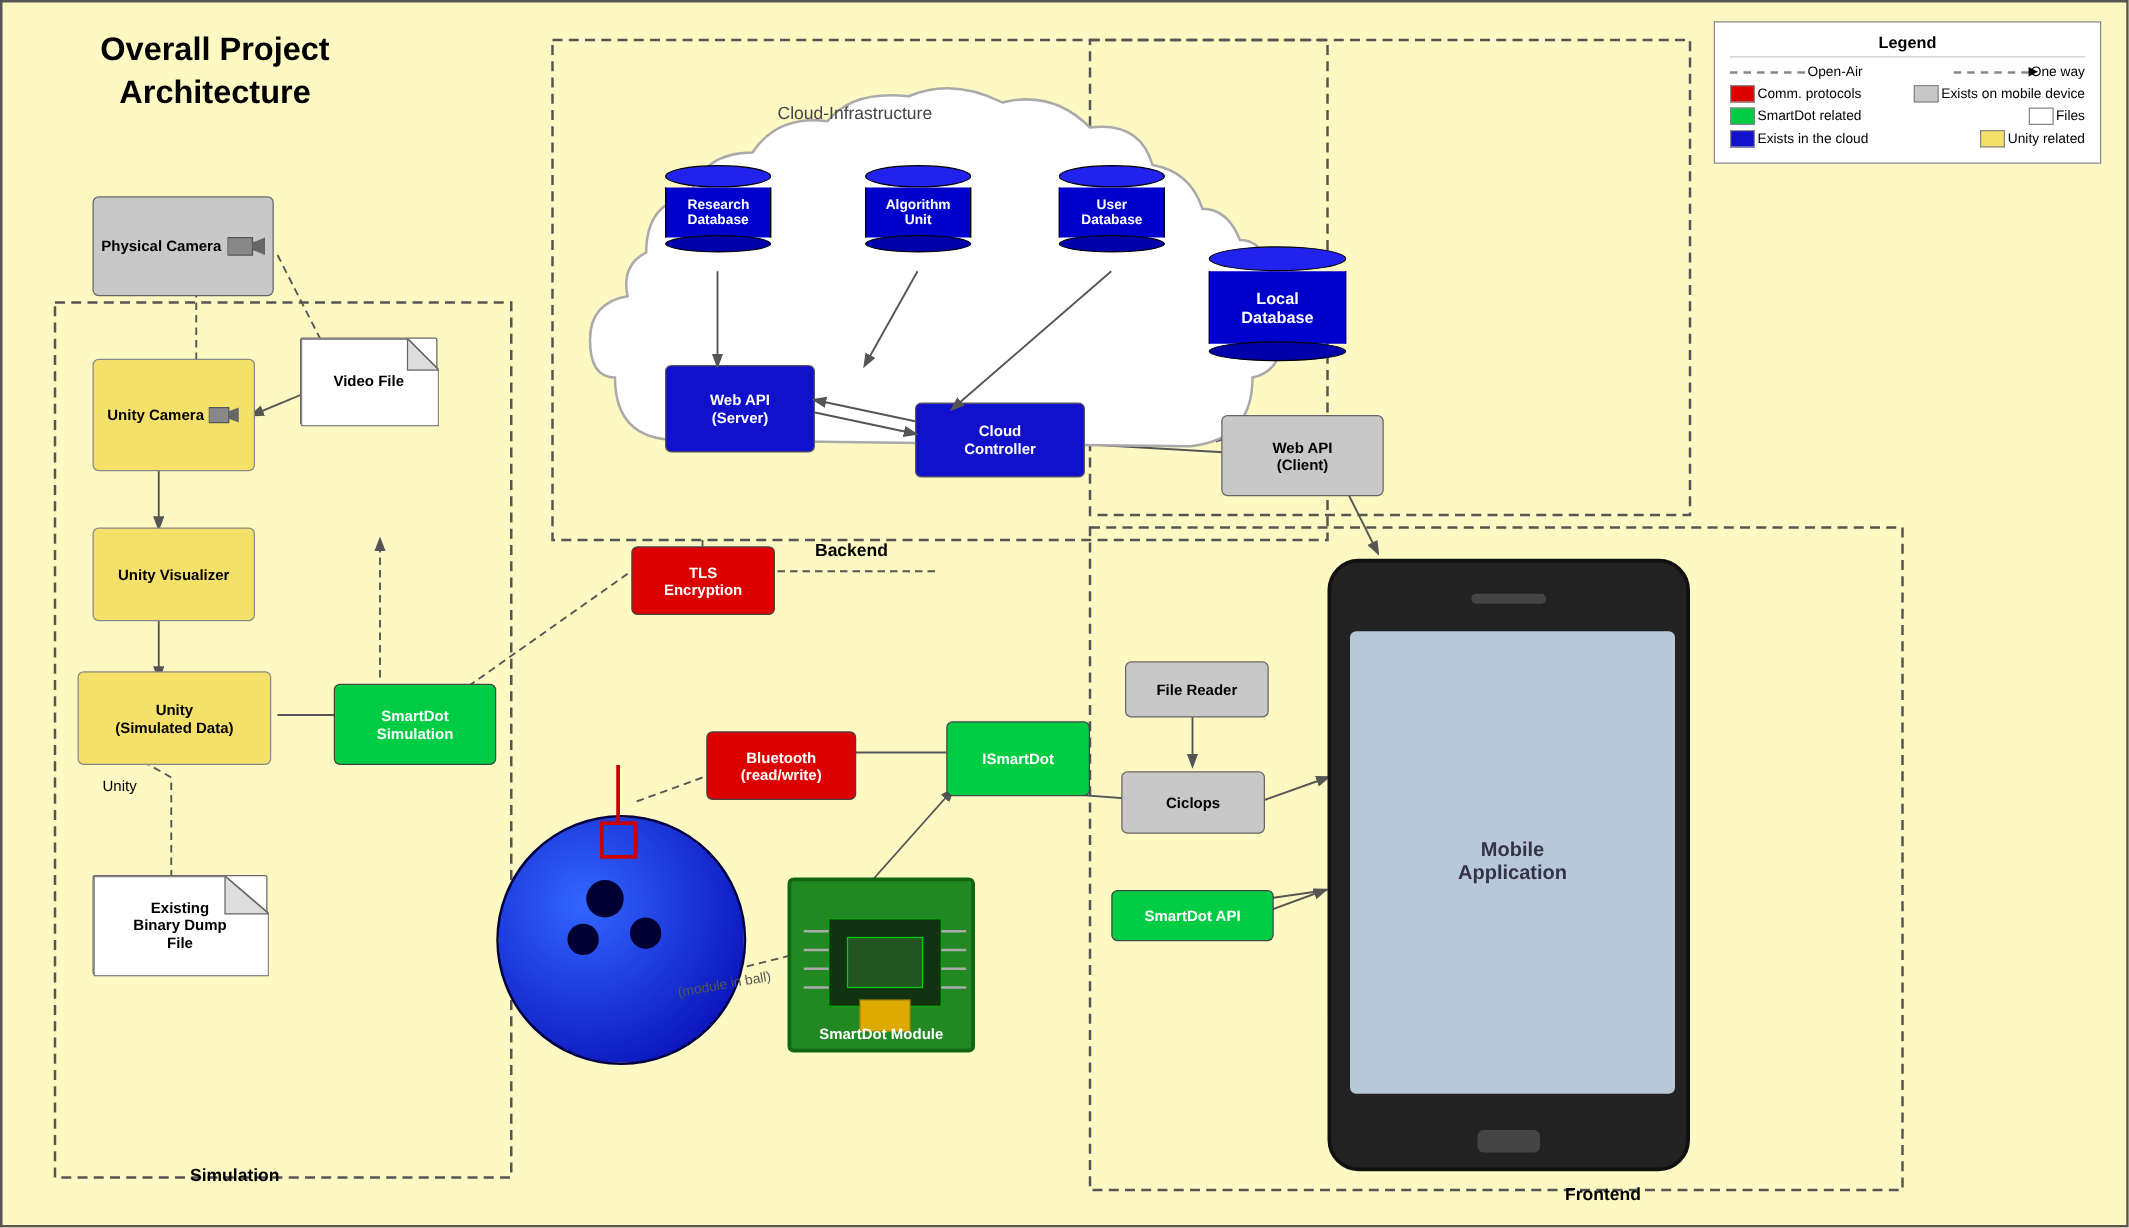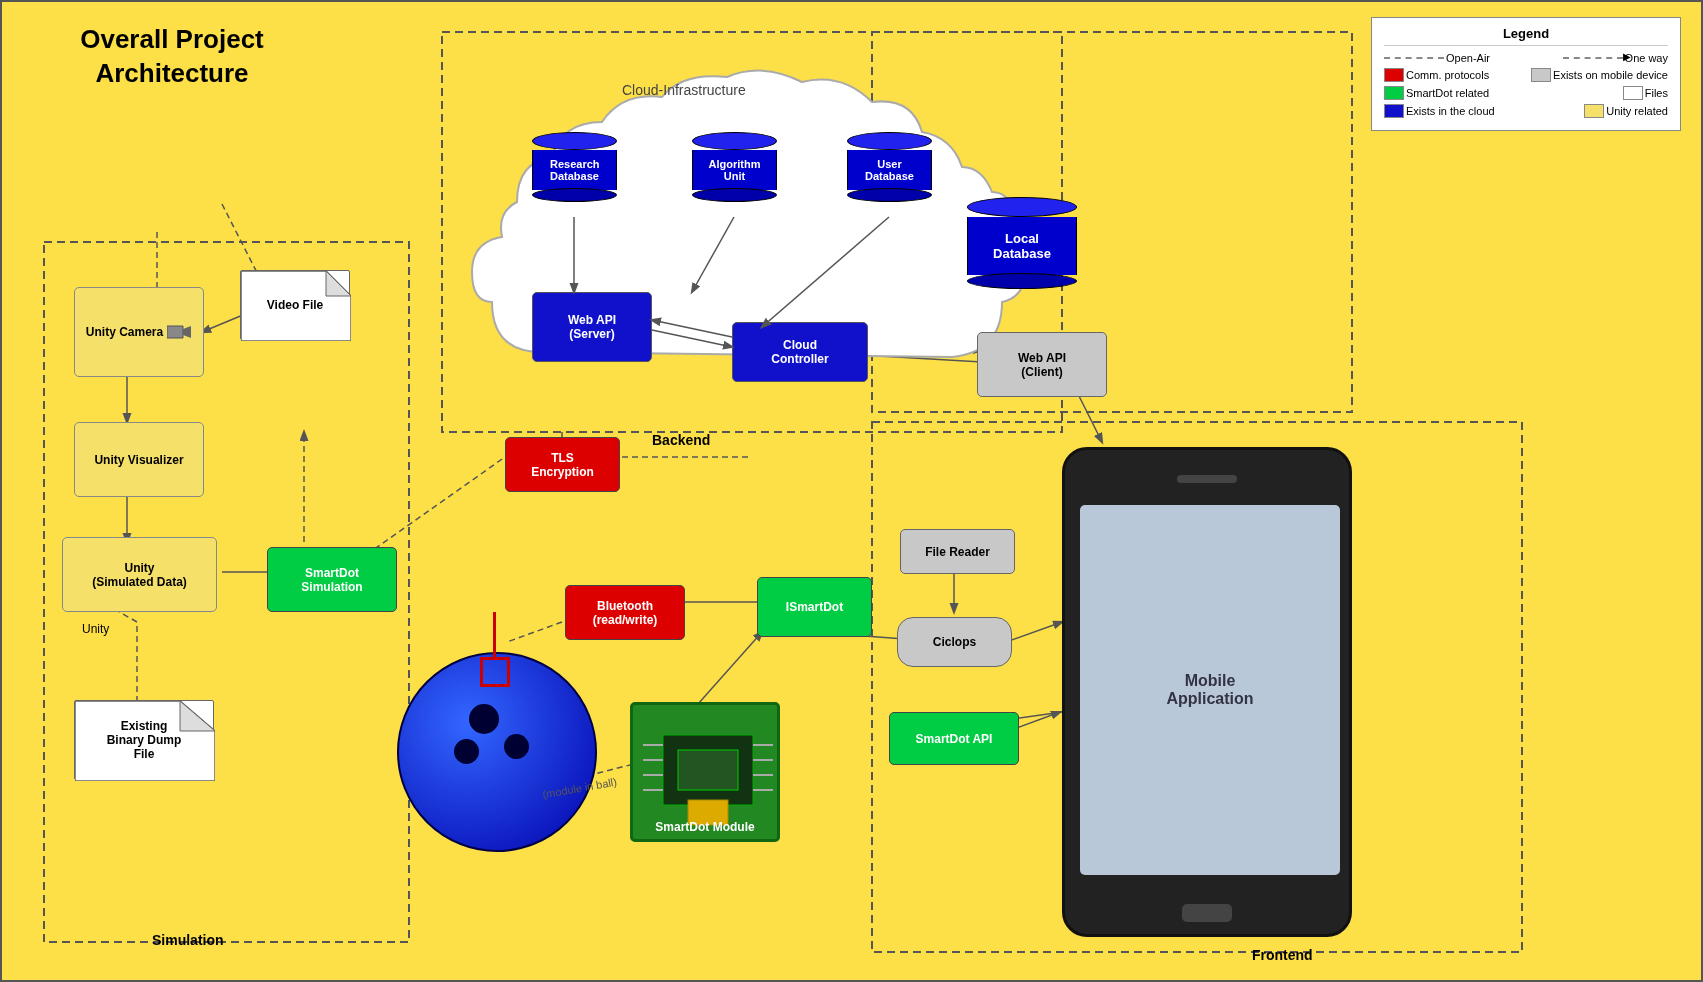--- a/index.html
+++ b/index.html
@@ -7,21 +7,21 @@
       background: #d0d0d0;
       font-family: Arial, sans-serif;
       width: 1703px;
       height: 982px;
       overflow: hidden;
       position: relative;
     }
     .main-container {
       width: 1703px;
       height: 982px;
-      background: #fde047;
+      background: #fef9c3;
       position: relative;
       border: 2px solid #555;
     }
     
     .title {
       position: absolute;
       left: 30px;
       top: 20px;
       font-size: 28px;
       font-weight: bold;
@@ -309,20 +309,28 @@
   </div>
 
   <div class="region-label" style="left:650px; top:430px;">
     <strong>Backend</strong>
   </div>
 
   <div class="region-label" style="left:1250px; top:945px;">
     <strong>Frontend</strong>
   </div>
 
+  <div class="component gray-box" style="left:72px; top:155px; width:145px; height:80px; border-radius:5px;">
+    <span>Physical Camera</span>
+
+    <svg width="30" height="22" style="margin-left:5px;">
+      <polygon points="0,4 20,4 20,18 0,18" fill="#888" stroke="#555" stroke-width="1"></polygon>
+      <polygon points="20,8 30,4 30,18 20,14" fill="#666"></polygon>
+    </svg>
+  </div>
 
   <div class="component unity-box" style="left:72px; top:285px; width:130px; height:90px; border-radius:5px;">
     <span style="white-space:pre-line;">Unity Camera</span>
     <svg width="25" height="18" style="margin-left:4px;">
       <polygon points="0,3 16,3 16,15 0,15" fill="#888" stroke="#555" stroke-width="1"></polygon>
       <polygon points="16,6 24,3 24,15 16,12" fill="#666"></polygon>
     </svg>
   </div>
 
   <div class="component unity-box" style="left:72px; top:420px; width:130px; height:75px; border-radius:5px;">
@@ -438,25 +446,25 @@
   </div>
 
   <div class="component smartdot-box" style="left:755px; top:575px; width:115px; height:60px; border-radius:5px;">
     <span>ISmartDot</span>
   </div>
 
   <div class="component gray-box" style="left:898px; top:527px; width:115px; height:45px; border-radius:5px;">
     <span>File Reader</span>
   </div>
 
-  <div class="component gray-box" style="left:895px; top:615px; width:115px; height:50px; border-radius:16px;">
+  <div class="component gray-box" style="left:895px; top:615px; width:115px; height:50px; border-radius:5px;">
     <span>Ciclops</span>
   </div>
 
-  <div class="component smartdot-box" style="left:887px; top:710px; width:130px; height:53px; border-radius:5px;">
+  <div class="component smartdot-box" style="left:887px; top:710px; width:130px; height:41px; border-radius:5px;">
     <span>SmartDot API</span>
   </div>
 
   <div class="phone" style="left:1060px; top:445px; width:290px; height:490px;">
 
     <div class="phone-screen" style="left:15px; top:55px; width:260px; height:370px;">
       <div style="position:absolute; top:50%; left:50%; transform:translate(-50%,-50%); font-size:16px; font-weight:bold; text-align:center; color:#334;">Mobile Application</div>
     </div>
 
     <div style="position:absolute; top:25px; left:50%; transform:translateX(-50%); width:60px; height:8px; background:#444; border-radius:4px;"></div>

